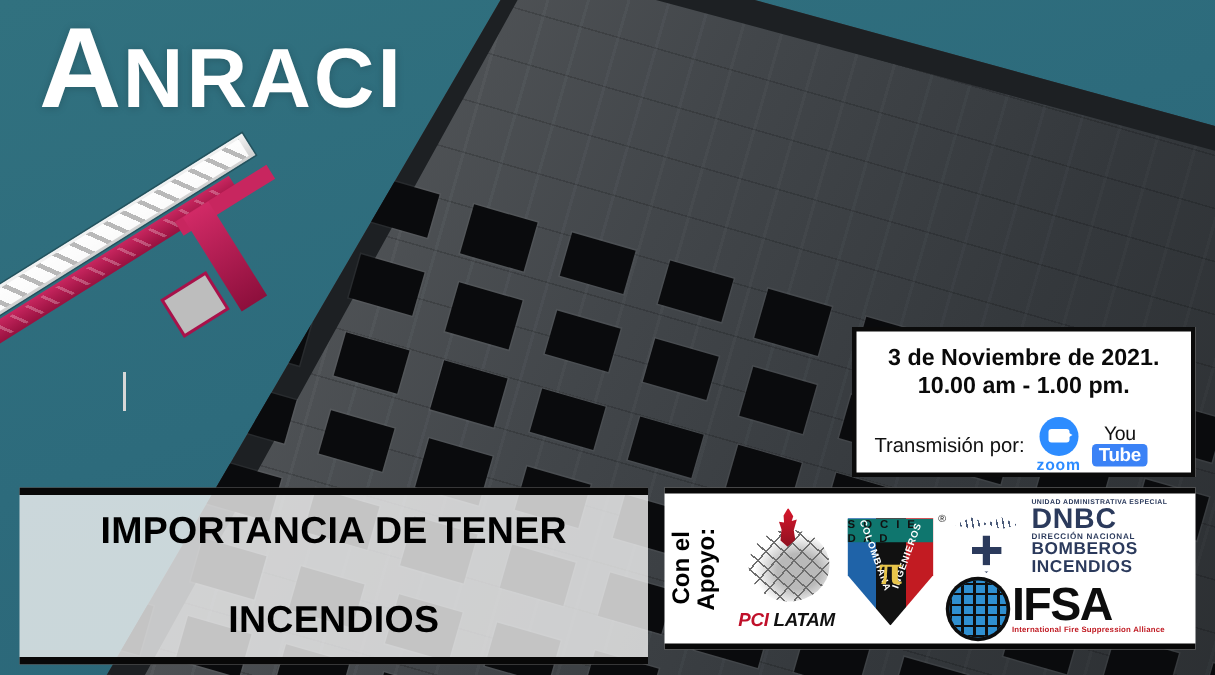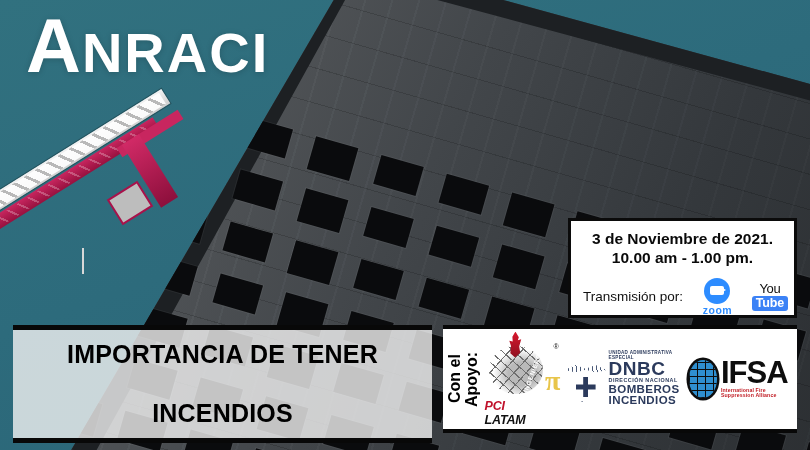--- a/index.html
+++ b/index.html
@@ -73,21 +73,21 @@
   
   .datecard{
     position:absolute;left:568px;top:218px;width:229px;height:100px;
     background:#ffffff;border:3px solid #0b0b0b;
     display:flex;flex-direction:column;justify-content:flex-start;
     padding:8px 6px 4px;box-sizing:border-box;
   }
   .datecard .d1,.datecard .d2{
     text-align:center;font-weight:700;font-size:15.5px;color:#0a0a0a;line-height:1.25;
   }
-  .streamrow{display:flex;align-items:center;gap:8px;margin-top:10px;padding-left:6px;justify-content:space-between;}
+  .streamrow{display:flex;align-items:center;gap:8px;margin-top:10px;padding-left:6px;}
   .streamlabel{font-size:13.5px;color:#111;font-weight:400;white-space:nowrap;}
   .zoomlogo{display:flex;flex-direction:column;align-items:center;line-height:1;}
   .zcircle{width:26px;height:26px;border-radius:50%;background:#2d8cff;
            display:flex;align-items:center;justify-content:center;}
   .zcam{width:14px;height:9px;background:#fff;border-radius:2px;position:relative;}
   .zcam::after{content:"";position:absolute;left:11px;top:1px;
                border-top:3.5px solid transparent;border-bottom:3.5px solid transparent;
                border-left:5px solid #fff;}
   .ztext{font-size:10.5px;color:#2d8cff;font-weight:700;letter-spacing:.5px;margin-top:1px;}
   .ytlogo{display:flex;flex-direction:column;align-items:center;line-height:1;}
@@ -150,21 +150,21 @@
     font-size:7.6px;font-weight:700;letter-spacing:1.6px;color:#111;}
   .shcenter{position:absolute;left:50%;top:52%;transform:translate(-50%,-50%);
     font-size:28px;font-weight:700;color:#e8c54a;font-family:"Liberation Serif",serif;}
   .shleft,.shright{position:absolute;top:34%;font-size:6.4px;font-weight:700;color:#fff;
     letter-spacing:.6px;white-space:nowrap;}
   .shleft{left:-5px;transform:rotate(70deg);}
   .shright{right:-4px;transform:rotate(-70deg);}
   .shreg{position:absolute;right:-6px;top:2px;font-size:7px;color:#111;}
 
   
-  .rightcol{display:flex;flex-direction:row;justify-content:space-between;margin-left:8px;gap:2px;}
+  .rightcol{display:flex;flex-direction:column;justify-content:space-between;margin-left:8px;gap:2px;}
   .dnbc{display:flex;align-items:center;gap:5px;}
   .dshield{position:relative;width:50px;height:48px;}
   .dshield .sh{position:absolute;inset:0;background:#fff;border:2px solid #2b3a5c;
     clip-path:polygon(6% 8%,94% 8%,94% 54%,50% 98%,6% 54%);}
   .dshield .wing{position:absolute;left:4px;top:9px;width:42px;height:12px;
     background:repeating-linear-gradient(80deg,#4a5a78 0 1px,rgba(0,0,0,0) 1px 4px);
     clip-path:polygon(0 50%,26% 8%,50% 40%,74% 8%,100% 50%,74% 72%,50% 48%,26% 72%);}
   .dshield .cross{position:absolute;left:15px;top:22px;width:20px;height:20px;
     background:#2b3a5c;
     clip-path:polygon(38% 0,62% 0,62% 38%,100% 38%,100% 62%,62% 62%,62% 100%,38% 100%,38% 62%,0 62%,0 38%,38% 38%);}

